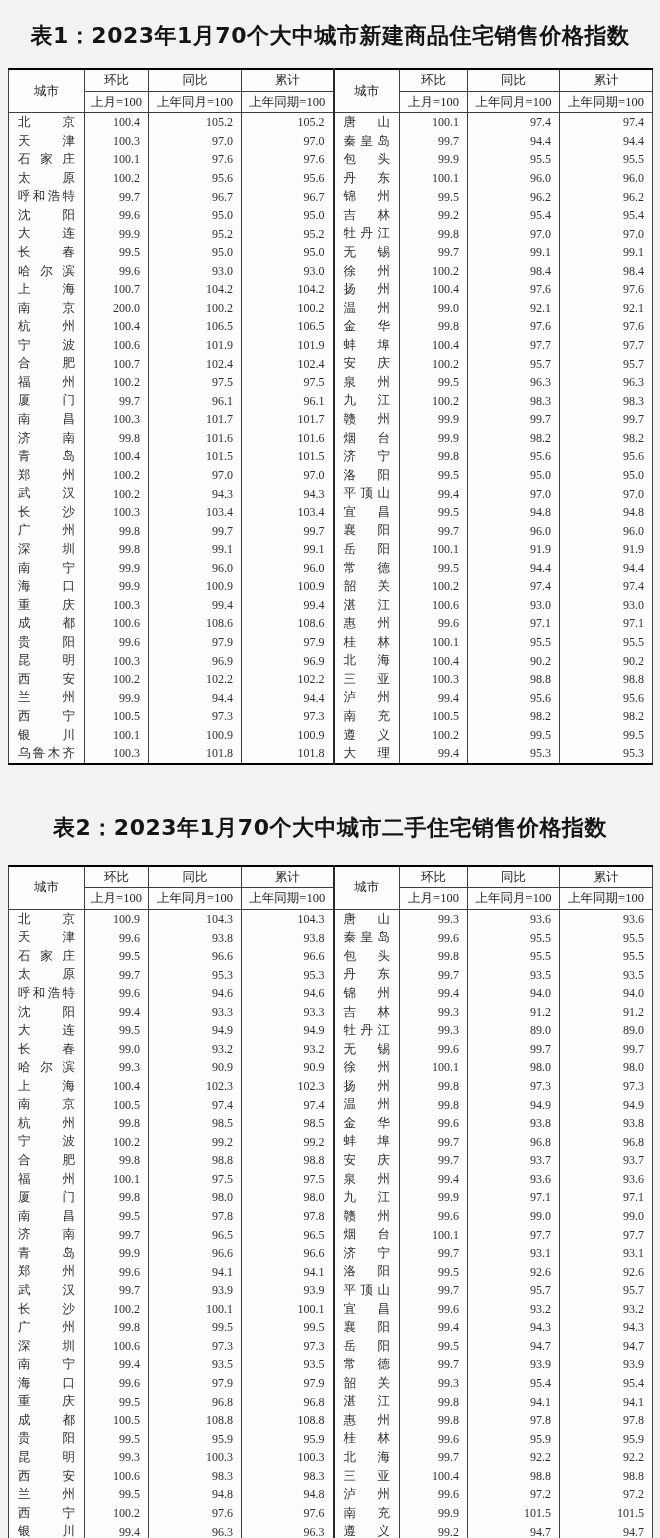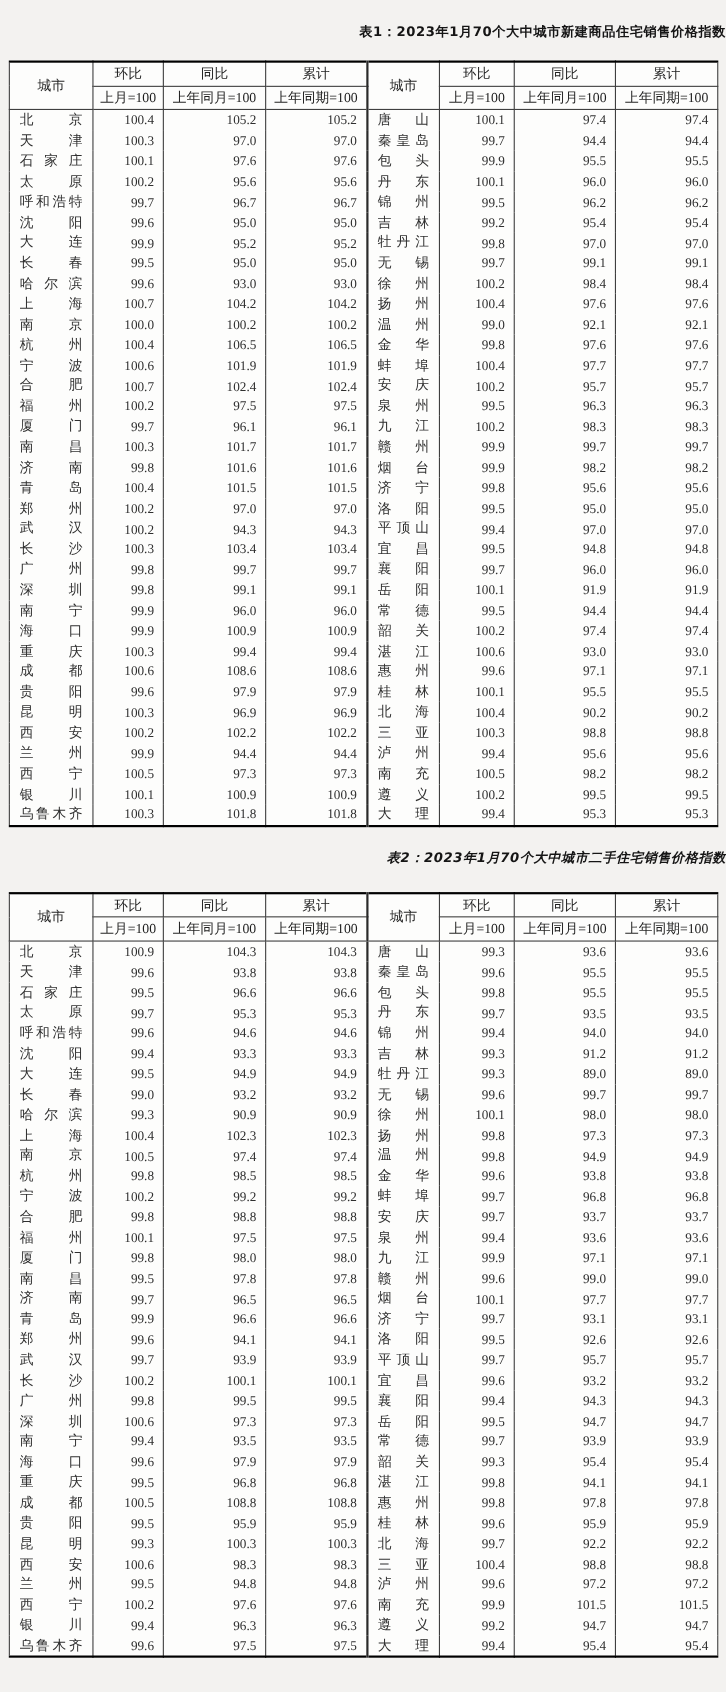--- a/index.html
+++ b/index.html
@@ -7,29 +7,29 @@
     width: 660px; height: 1538px;
     background: #f3f2f0;
     font-family: "Liberation Serif", "DejaVu Serif", serif;
     -webkit-font-smoothing: antialiased;
     overflow: hidden;
   }
   .doc {
     width: 660px;
   }
   .doc-title {
-    text-align: right;
+    text-align: center;
     font-family: "DejaVu Sans", "Liberation Sans", sans-serif;
     font-weight: 700;
-    font-size: 12px;
+    font-size: 22px;
     color: #151515;
     letter-spacing: 0.5px;
   }
   .title-1 { padding-top: 21px; margin-bottom: 17px; }
-  .title-2 { margin-top: 20px; margin-bottom: 22px; font-style: italic; }
+  .title-2 { margin-top: 48px; margin-bottom: 22px; }
 
   table.idx {
     border-collapse: collapse;
     table-layout: fixed;
     width: 644px;
     margin-left: 8px;
     background: #fdfdfc;
     border-top: 2px solid #000;
     border-bottom: 2px solid #000;
     border-left: 1px solid #3f3f3f;
@@ -331,21 +331,21 @@
           <td class="num">97.6</td>
           <td class="num">97.6</td>
         </tr>
         <tr>
           <td class="city">
             <div class="city-name">
               <span>南</span>
               <span>京</span>
             </div>
           </td>
-          <td class="num">100.0</td>
+          <td class="num">200.0</td>
           <td class="num">100.2</td>
           <td class="num">100.2</td>
           <td class="city mid">
             <div class="city-name">
               <span>温</span>
               <span>州</span>
             </div>
           </td>
           <td class="num">99.0</td>
           <td class="num">92.1</td>

